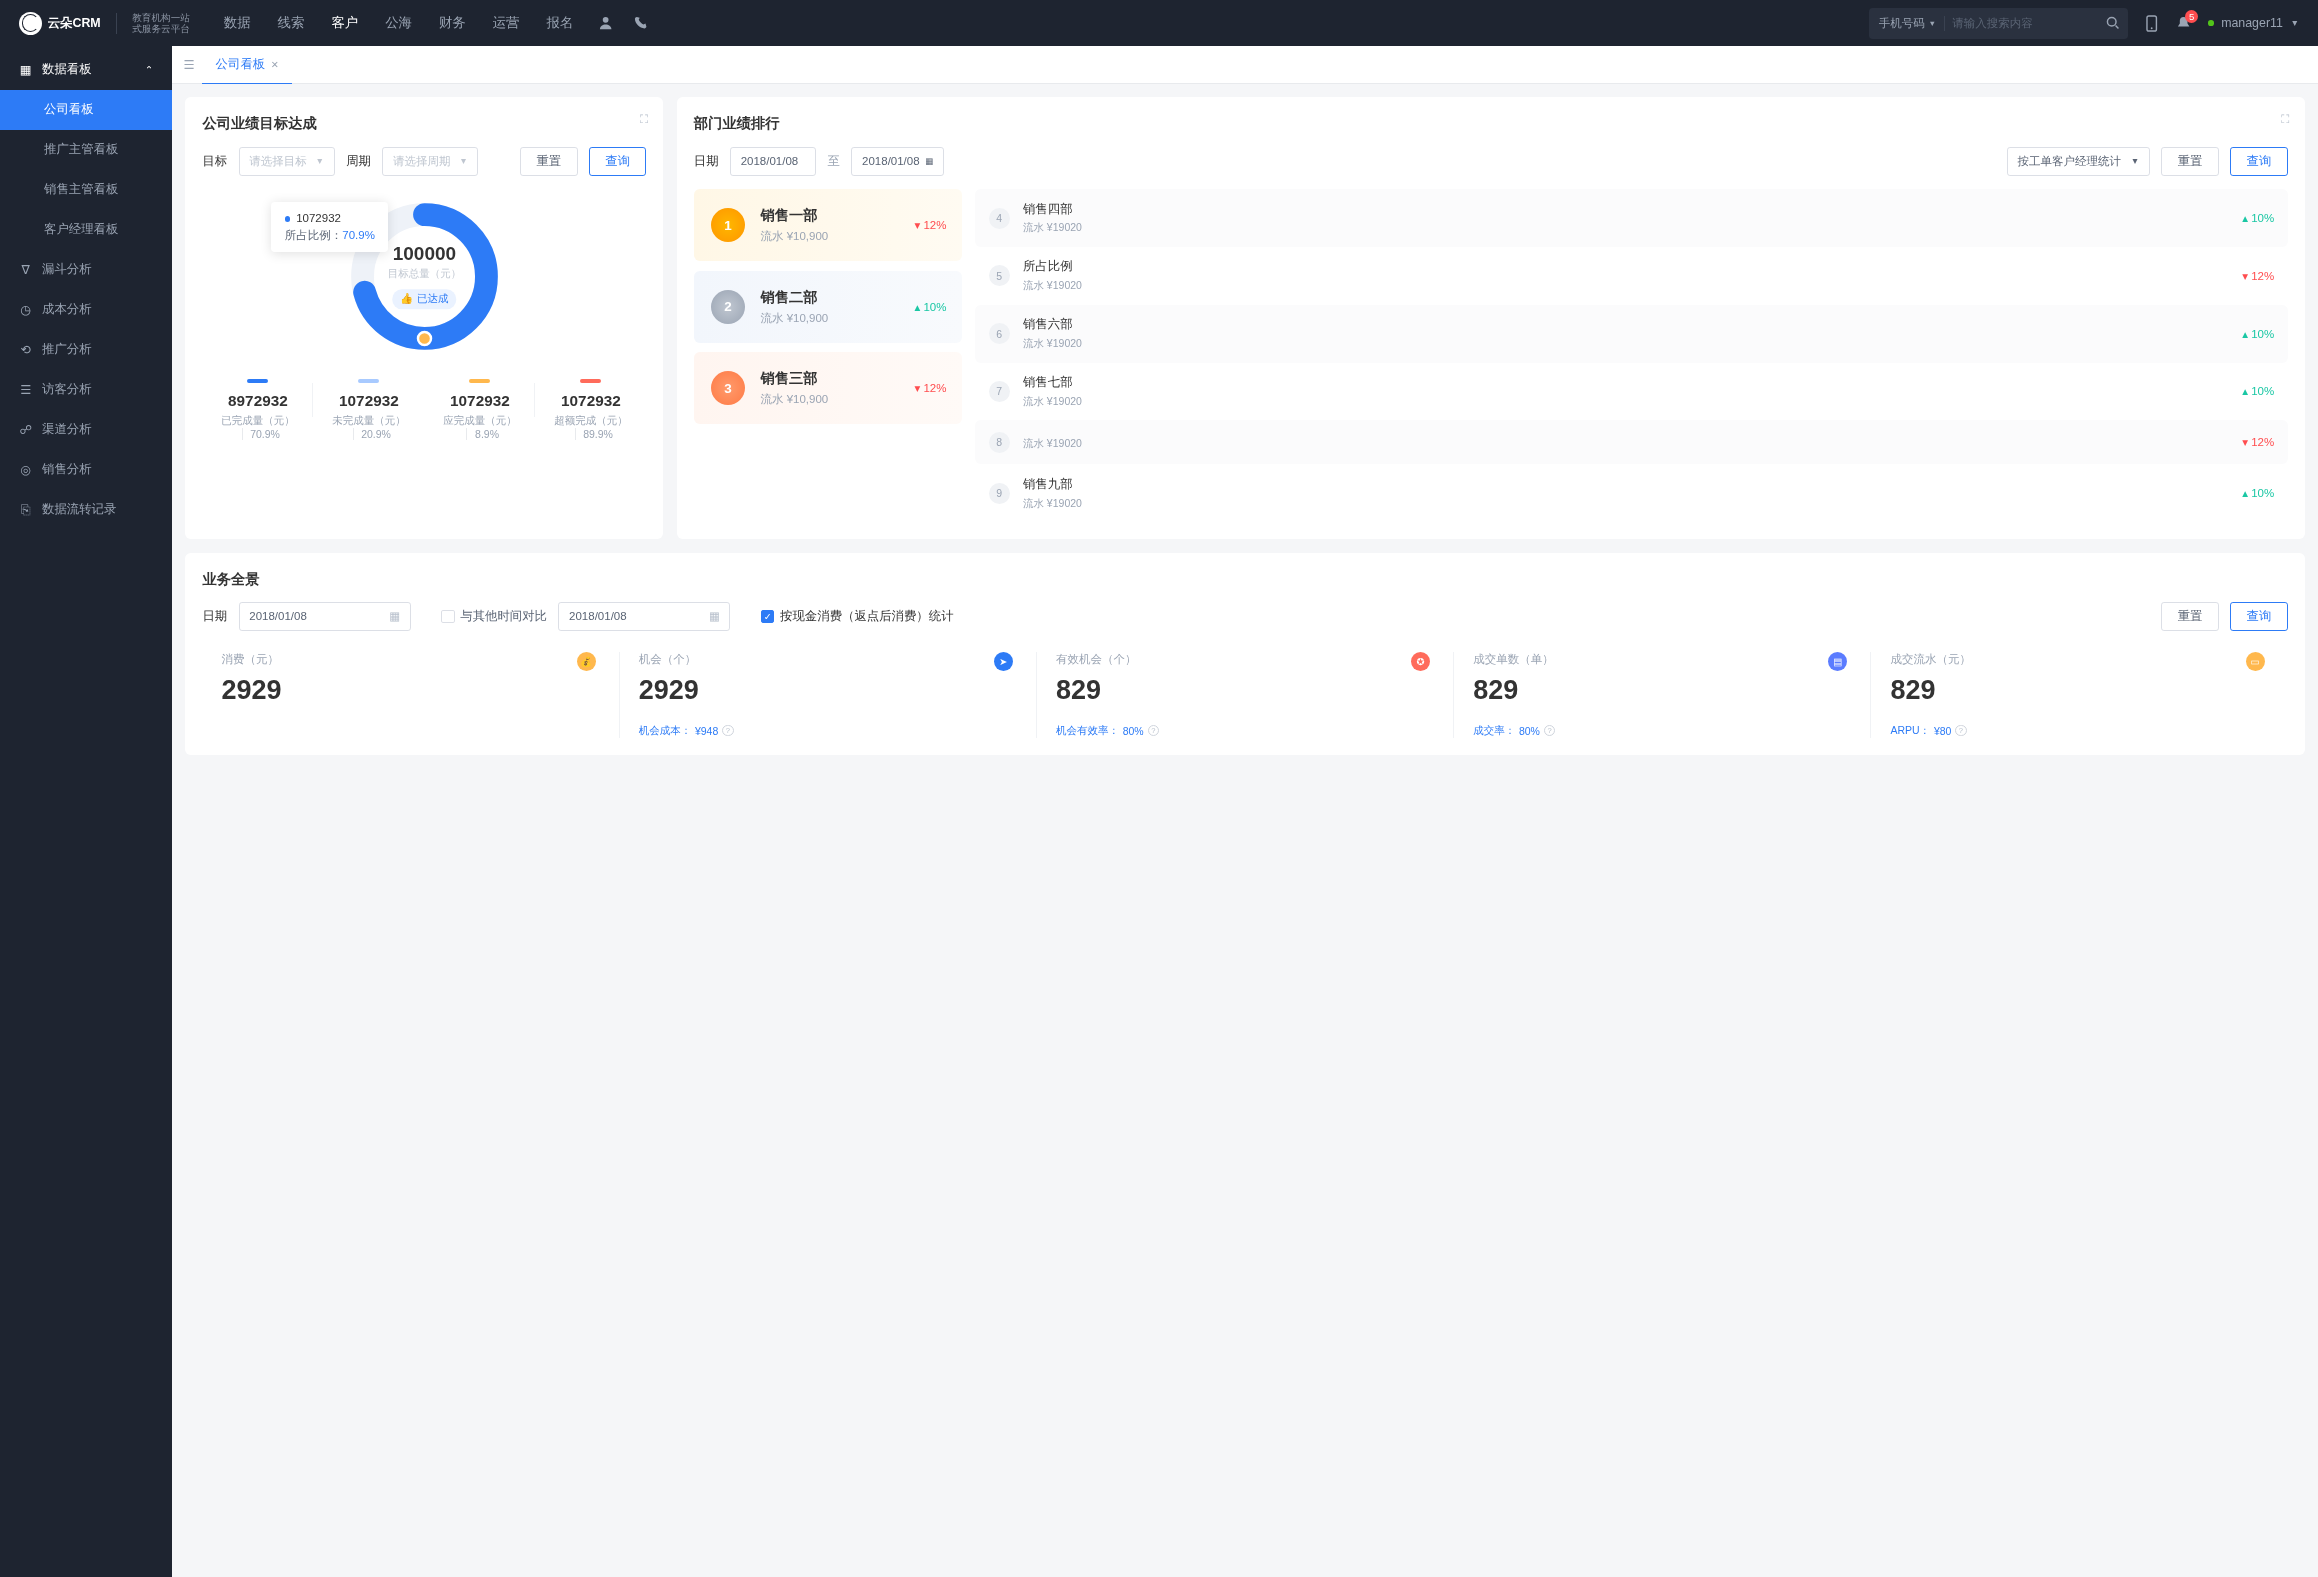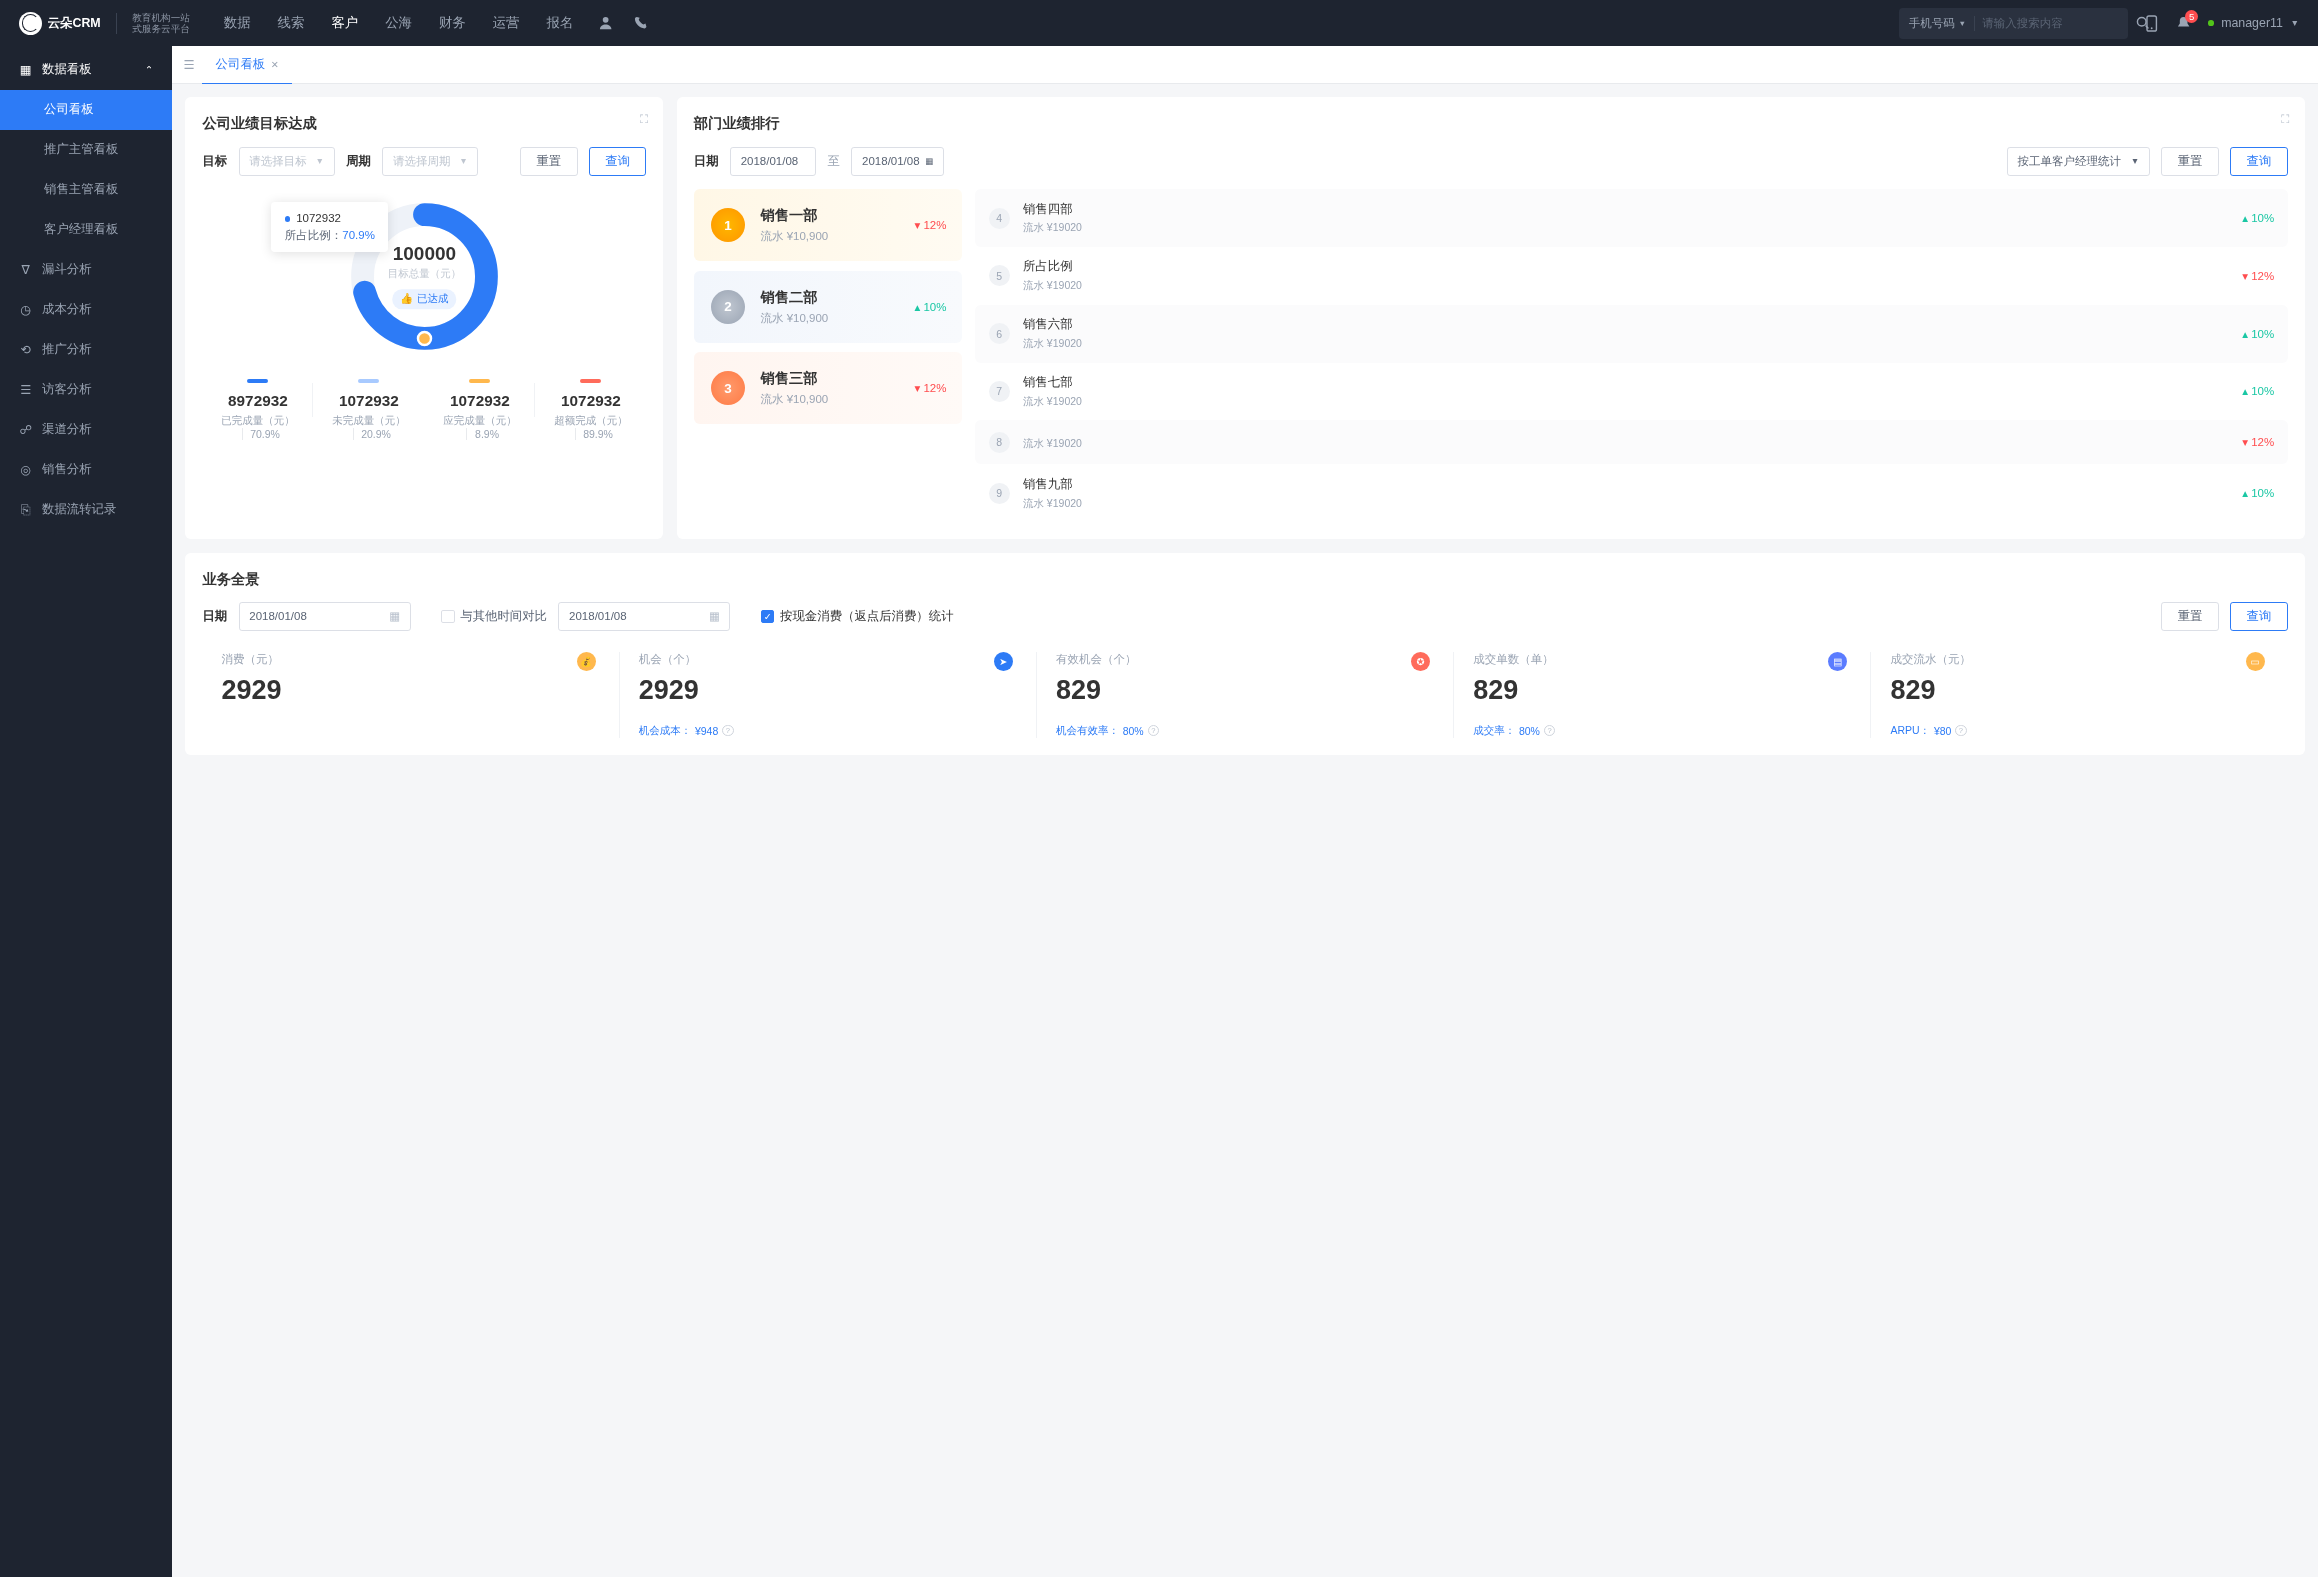--- a/index.html
+++ b/index.html
@@ -7,21 +7,21 @@
 .topbar{height:46px;background:#1e2430;display:flex;align-items:center;padding:0 19px;color:#9aa4b3}
 .logo{display:flex;align-items:center;gap:5.7px;color:#fff;font-size:12.4px}
 .logo-icon{width:23px;height:23px;background:#fff;border-radius:50%;position:relative}
 .logo-icon::before{content:"";position:absolute;inset:2.9px;border:1.9px solid #1e2430;border-radius:50%;border-right-color:transparent}
 .logo-sep{width:1px;height:21px;background:#3a4251;margin:0 9.6px}
 .logo-sub{font-size:9.6px;line-height:11.5px;color:#8a93a2}
 .topnav{display:flex;gap:27px;margin-left:34px}
 .topnav-item{color:#9aa4b3;cursor:pointer;font-size:13.4px}
 .topnav-item.active{color:#fff}
 .topbar-right{margin-left:auto;display:flex;align-items:center;gap:17px}
-.search-box{display:flex;align-items:center;background:#2a313f;border-radius:3.8px;height:31px;padding:0 9.6px;width:229px}
+.search-box{display:flex;align-items:center;background:#2a313f;border-radius:3.8px;height:31px;padding:0 9.6px;width:259px}
 .search-type{color:#9aa4b3;font-size:11.5px;display:flex;align-items:center;gap:3.8px;padding-right:7.6px;border-right:1px solid #3a4251;white-space:nowrap}
 .search-input{background:transparent;border:none;outline:none;color:#fff;font-size:11.5px;margin-left:7.6px;flex:1}
 .search-input::placeholder{color:#5a6474}
 .search-icon{color:#9aa4b3;font-size:13.4px}
 .tb-icon{color:#9aa4b3;cursor:pointer;font-size:15.3px;position:relative}
 .badge{position:absolute;top:-5.7px;right:-7.6px;background:#ff4d4f;color:#fff;border-radius:7.6px;font-size:9.6px;min-width:13.4px;height:13.4px;display:flex;align-items:center;justify-content:center;padding:0 2.9px}
 .user{display:flex;align-items:center;gap:7.6px;color:#9aa4b3;font-size:12.4px}
 .user-dot{width:5.7px;height:5.7px;background:#52c41a;border-radius:50%}
 .layout{display:flex}
 .sidebar{width:172px;background:#1e2430;min-height:calc(100vh - 46px);padding-top:3.8px}
@@ -34,21 +34,21 @@
 .tabs-bar{height:38px;background:#fff;border-bottom:1px solid #e8eaed;display:flex;align-items:center;padding:0 11.5px;gap:7.6px}
 .tabs-toggle{color:#9aa4b3;cursor:pointer}
 .tab{height:38px;display:flex;align-items:center;gap:5.7px;padding:0 13.4px;color:#2d7bf6;border-bottom:1.9px solid #2d7bf6;font-size:12.4px}
 .tab-close{color:#9aa4b3;font-size:9.6px;cursor:pointer}
 .content{padding:13.4px;display:flex;flex-direction:column;gap:13.4px}
 .row{display:flex;gap:13.4px}
 .card{background:#fff;border-radius:5.7px;padding:17px;position:relative}
 .card-title{font-size:14.3px;font-weight:600;color:#333;margin-bottom:13.4px}
 .expand-ic{position:absolute;top:15.3px;right:15.3px;color:#b8c0cc;cursor:pointer;font-size:11.5px}
 .filters{display:flex;align-items:center;gap:11.5px;flex-wrap:wrap}
-.flabel{font-size:12.4px;color:#333;font-weight:700}
+.flabel{font-size:12.4px;color:#333;font-weight:400}
 .select{border:1px solid #dcdfe6;border-radius:2.9px;height:29px;padding:0 9.6px;display:flex;align-items:center;gap:5.7px;color:#bfc6d0;font-size:11.5px;cursor:pointer;min-width:96px;background:#fff}
 .select .chev{margin-left:auto;font-size:8.6px}
 .select.dark{color:#5a6474}
 .btn{border:1px solid #dcdfe6;border-radius:2.9px;height:29px;padding:0 15.3px;background:#fff;color:#5a6474;font-size:12.4px;cursor:pointer}
 .btn.primary{border-color:#2d7bf6;color:#2d7bf6}
 .spacer{flex:1}
 
 
 .goal-card{flex:0 0 478px}
 .donut-wrap{position:relative;display:flex;justify-content:center;margin:19px 0 9.6px}

